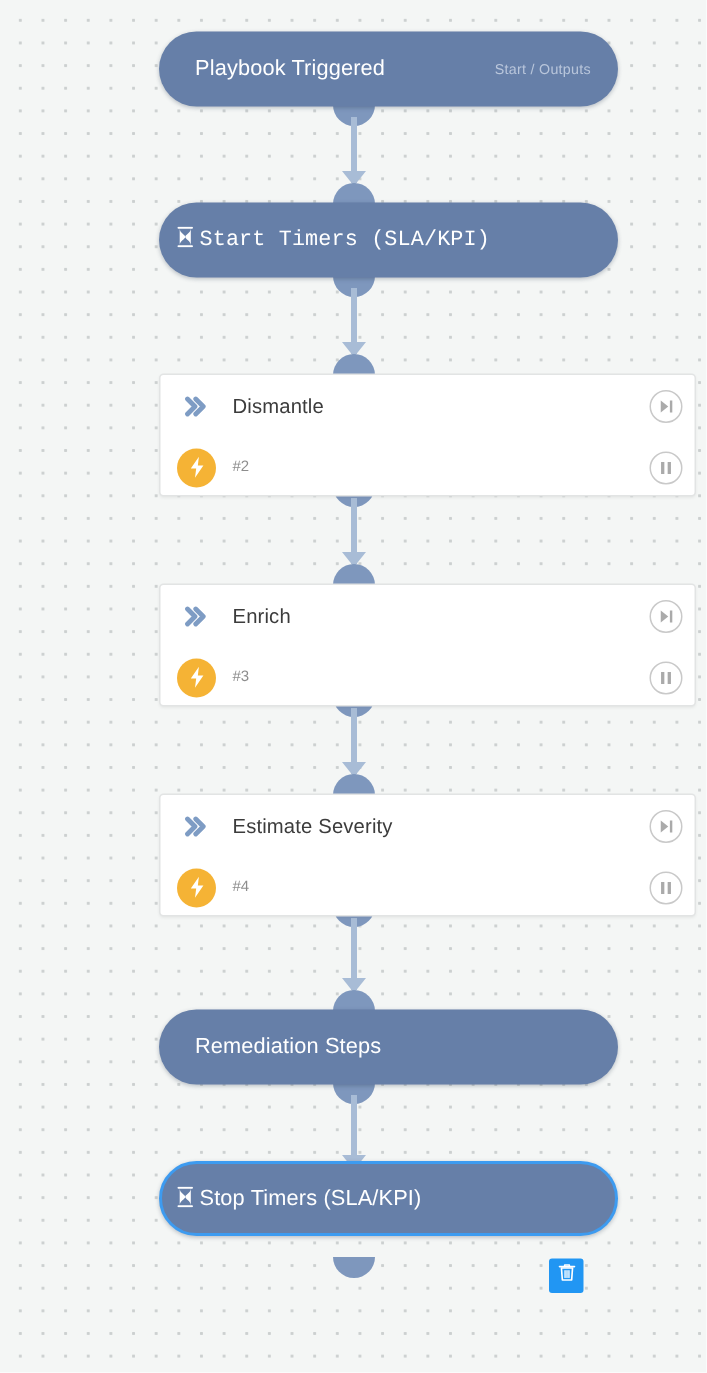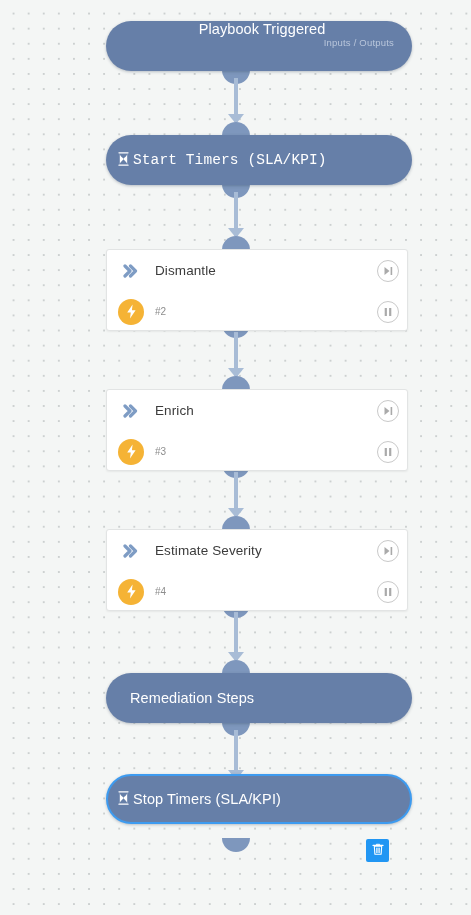--- a/index.html
+++ b/index.html
@@ -100,21 +100,21 @@
     margin-left: auto;
     font-size: 9.5px;
     color: #b9c6db;
     letter-spacing: 0.2px;
   }
 
   
   .card {
     position: absolute;
     left: 106px;
-    width: 302px;
+    width: 358px;
     height: 82px;
     background: #ffffff;
     border: 1px solid #e2e4e4;
     border-radius: 3px;
     box-shadow: 0 1px 2px rgba(0,0,0,0.06);
     box-sizing: border-box;
     overflow: hidden;
   }
   .card-row {
     position: relative;
@@ -224,23 +224,23 @@
     <div class="conn-out" style="top:0;"></div>
     <div class="conn-line" style="top:8px;height:48px;"></div>
     <div class="conn-arrow" style="top:48px;"></div>
     <div class="conn-in" style="top:56px;"></div>
   </div>
 
   <div class="connector" style="top:838px;height:20px;">
     <div class="conn-out" style="top:0;"></div>
   </div>
 
-  <div class="pill" style="top:21px;flex-direction:column;">
+  <div class="pill" style="top:21px;">
     <span class="pill-label indent">Playbook Triggered</span>
-    <span class="pill-right">Inputs / Outputs</span>
+    <span class="pill-right">Start / Outputs</span>
   </div>
 
   <div class="pill" style="top:135px;font-family:Liberation Mono, monospace;">
     <span class="hourglass">
       <svg width="11" height="14" viewBox="0 0 11 14" aria-hidden="true">
         <path d="M1 0.8 H10 M1 13.2 H10" stroke="#ffffff" stroke-width="1.3" stroke-linecap="round"></path>
         <path d="M1.8 1.4 C1.8 4.4 5.5 5.6 5.5 7 C5.5 8.4 1.8 9.6 1.8 12.6 Z" fill="#ffffff"></path>
         <path d="M9.2 1.4 C9.2 4.4 5.5 5.6 5.5 7 C5.5 8.4 9.2 9.6 9.2 12.6 Z" fill="#ffffff"></path>
       </svg>
     </span>

